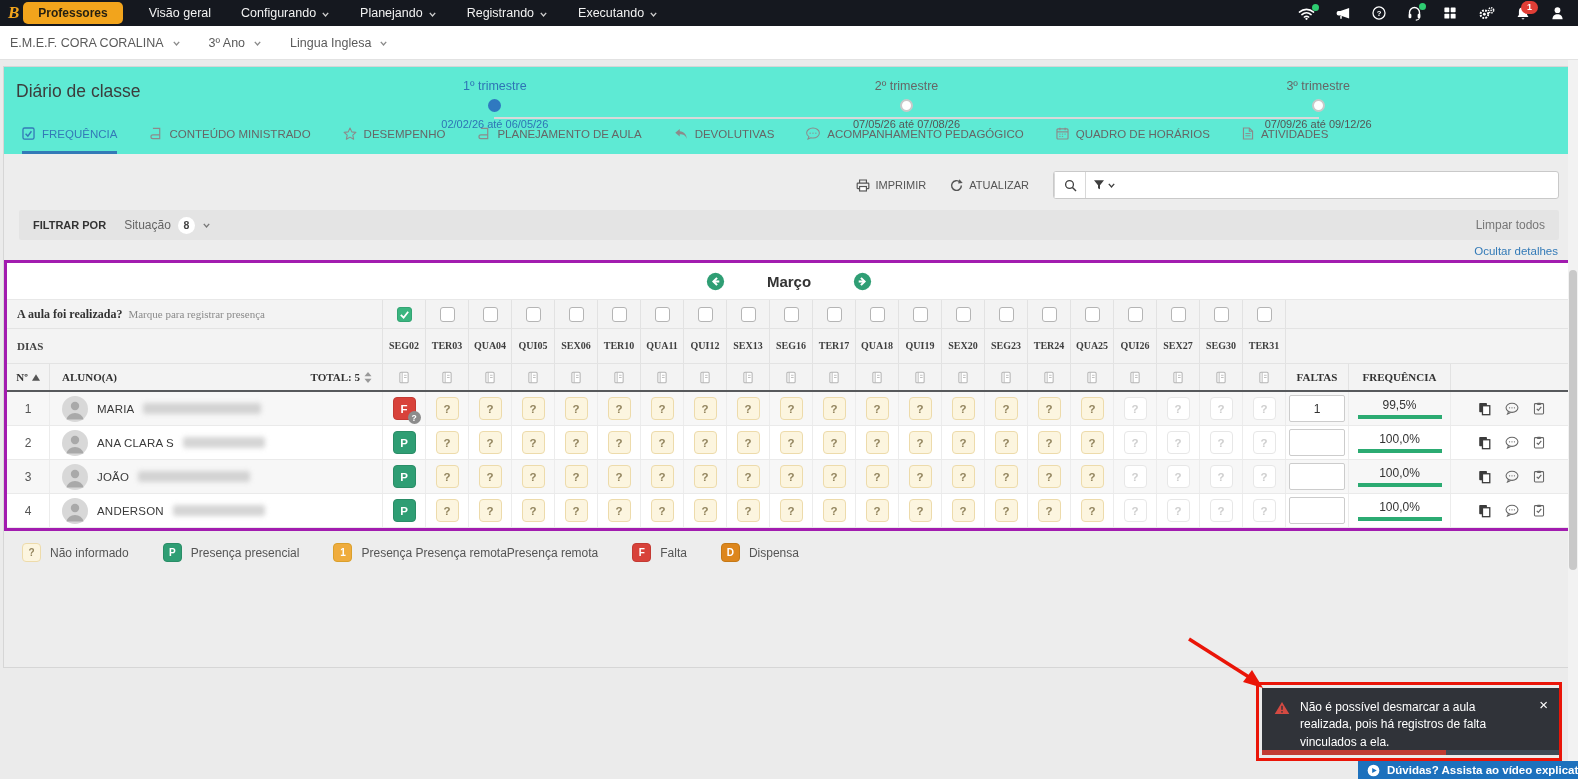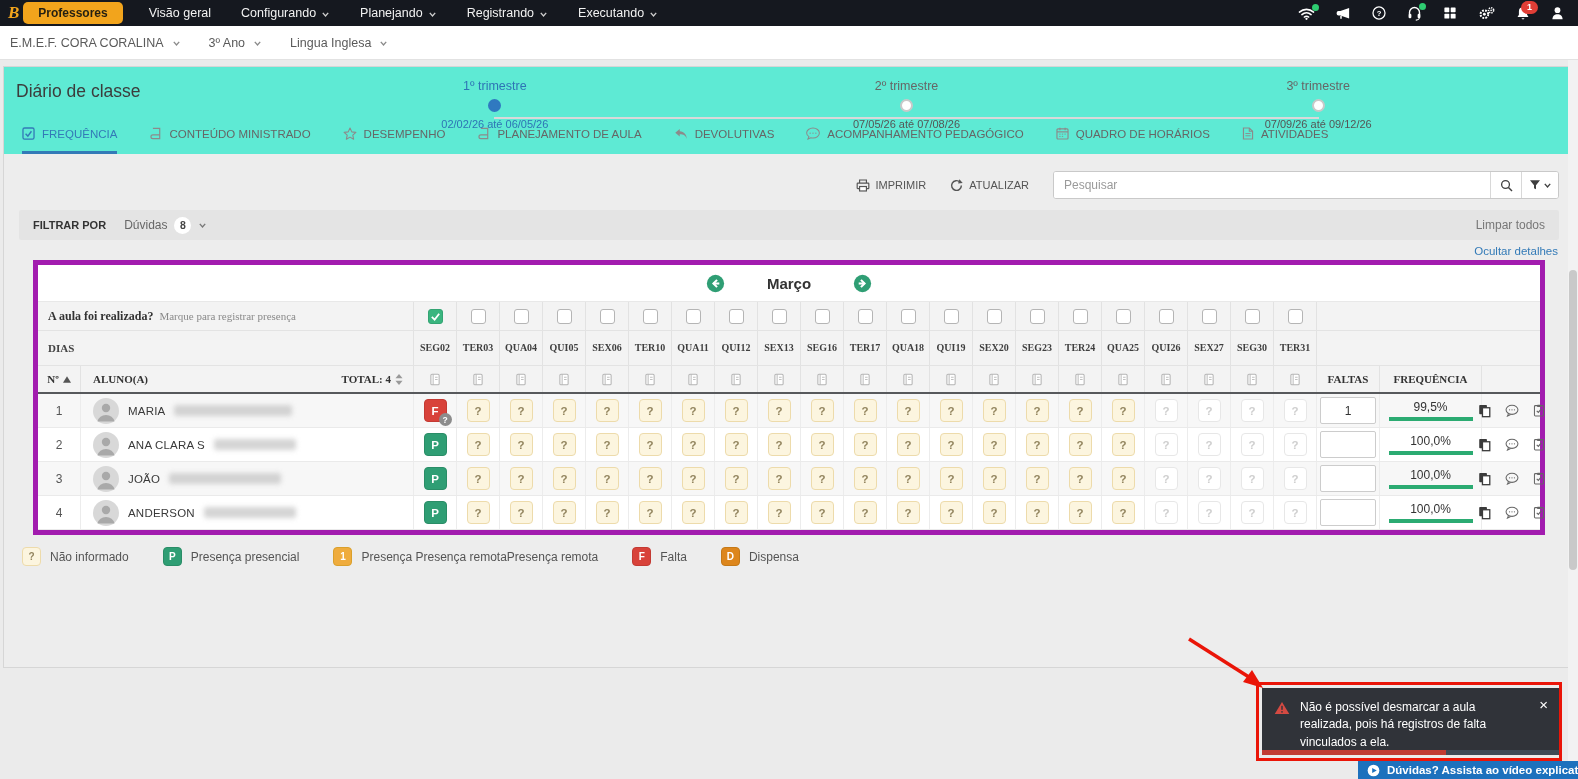--- a/index.html
+++ b/index.html
@@ -54,21 +54,21 @@
   
   .filterbar{margin:10px 15px 0;height:30px;background:#e4e4e4;border-radius:2px;display:flex;align-items:center;padding:0 14px;gap:18px;}
   .fb-label{font-size:11px;font-weight:bold;color:#333;}
   .fb-filter{display:flex;align-items:center;gap:7px;font-size:12px;color:#666;cursor:pointer;}
   .fb-badge{background:#fff;border-radius:50%;min-width:17px;height:17px;display:flex;align-items:center;justify-content:center;font-size:10.5px;font-weight:bold;color:#444;}
   .fb-filter .chev{color:#777;margin-top:1px;}
   .fb-clear{margin-left:auto;font-size:12px;color:#777;cursor:pointer;}
   .hide-details{text-align:right;margin:5px 16px 3px;font-size:11.5px;}
   .hide-details a{color:#337ab7;cursor:pointer;text-decoration:none;}
   
-  .table-card{margin:0 29px;background:#a3a3a3;border:5px solid #a21caf;}
+  .table-card{margin:0 0;background:#a3a3a3;border:3px solid #a21caf;}
   .month-row{height:36px;display:flex;align-items:center;justify-content:center;gap:42px;border-bottom:1px solid #e8e8e8;background:#fff;}
   .month-label{font-size:15px;font-weight:bold;color:#333;}
   .mo-btn{display:inline-flex;cursor:pointer;}
   .trow{display:grid;grid-template-columns:42px 333px repeat(21,43px) 63px 102px minmax(0,1fr);align-items:stretch;}
   .c{display:flex;align-items:center;justify-content:center;border-left:1px solid #ececec;min-width:0;}
   .trow>.c:first-child{border-left:none;}
   .span2{grid-column:span 2;}
   .span3{grid-column:span 3;}
   .hrow{background:#f3f3f3;font-family:Liberation Serif, serif;}
   .hrow .c{border-left:1px solid #e2e2e2;}
@@ -377,21 +377,20 @@
       <div class="tool-btn">
         <span class="icn" id="ic-refresh">
             <svg width="13" height="13" viewBox="0 0 20 20">
               <path d="M17.5 10a7.5 7.5 0 1 1-2.2-5.3" fill="none" stroke="currentColor" stroke-width="2.2"></path>
               <polygon points="14.5,0.5 19.5,6 12.5,6.8" fill="currentColor"></polygon>
             </svg>
           </span>
         <span>ATUALIZAR</span>
       </div>
       <div class="search-group">
-        <input type="text" placeholder="Pesquisar" style="">
         <button class="sg-btn">
             <span class="icn" id="ic-search">
               <svg width="13" height="13" viewBox="0 0 20 20">
                 <circle cx="8.5" cy="8.5" r="6" fill="none" stroke="currentColor" stroke-width="2"></circle>
                 <path d="M13 13l5.5 5.5" stroke="currentColor" stroke-width="2.2"></path>
               </svg>
             </span>
           </button>
         <button class="sg-btn flt">
             <span class="icn" id="ic-funnel">
@@ -404,21 +403,21 @@
                 <polyline points="2,3.2 5,6.6 8,3.2" fill="none" stroke="currentColor" stroke-width="1.5"></polyline>
               </svg>
             </span>
           </button>
       </div>
     </div>
 
     <div class="filterbar">
       <span class="fb-label">FILTRAR POR</span>
       <div class="fb-filter">
-        <span>Dúvidas</span>
+        <span>Situação</span>
         <span class="fb-badge">8</span>
         <span class="icn" id="ic-sitchev">
             <svg class="chev" width="9" height="9" viewBox="0 0 10 10">
               <polyline points="2,3.2 5,6.6 8,3.2" fill="none" stroke="currentColor" stroke-width="1.5"></polyline>
             </svg>
           </span>
       </div>
       <span class="fb-clear">Limpar todos</span>
     </div>
 
@@ -611,21 +610,21 @@
             <span>Nº</span>
             <span class="icn">
               <svg width="8" height="7" viewBox="0 0 10 8">
                 <polygon points="5,0 10,8 0,8" fill="#555"></polygon>
               </svg>
             </span>
           </div>
           <div class="c meta-student">
             <span>ALUNO(A)</span>
             <span class="meta-total">
-              <span>TOTAL: 4</span>
+              <span>TOTAL: 5</span>
               <span class="icn">
                 <svg width="8" height="11" viewBox="0 0 10 14">
                   <polygon points="5,0 9.5,5.5 0.5,5.5" fill="#999"></polygon>
                   <polygon points="5,14 9.5,8.5 0.5,8.5" fill="#999"></polygon>
                 </svg>
               </span>
             </span>
           </div>
           <div class="c">
             <span class="icn jrn">

